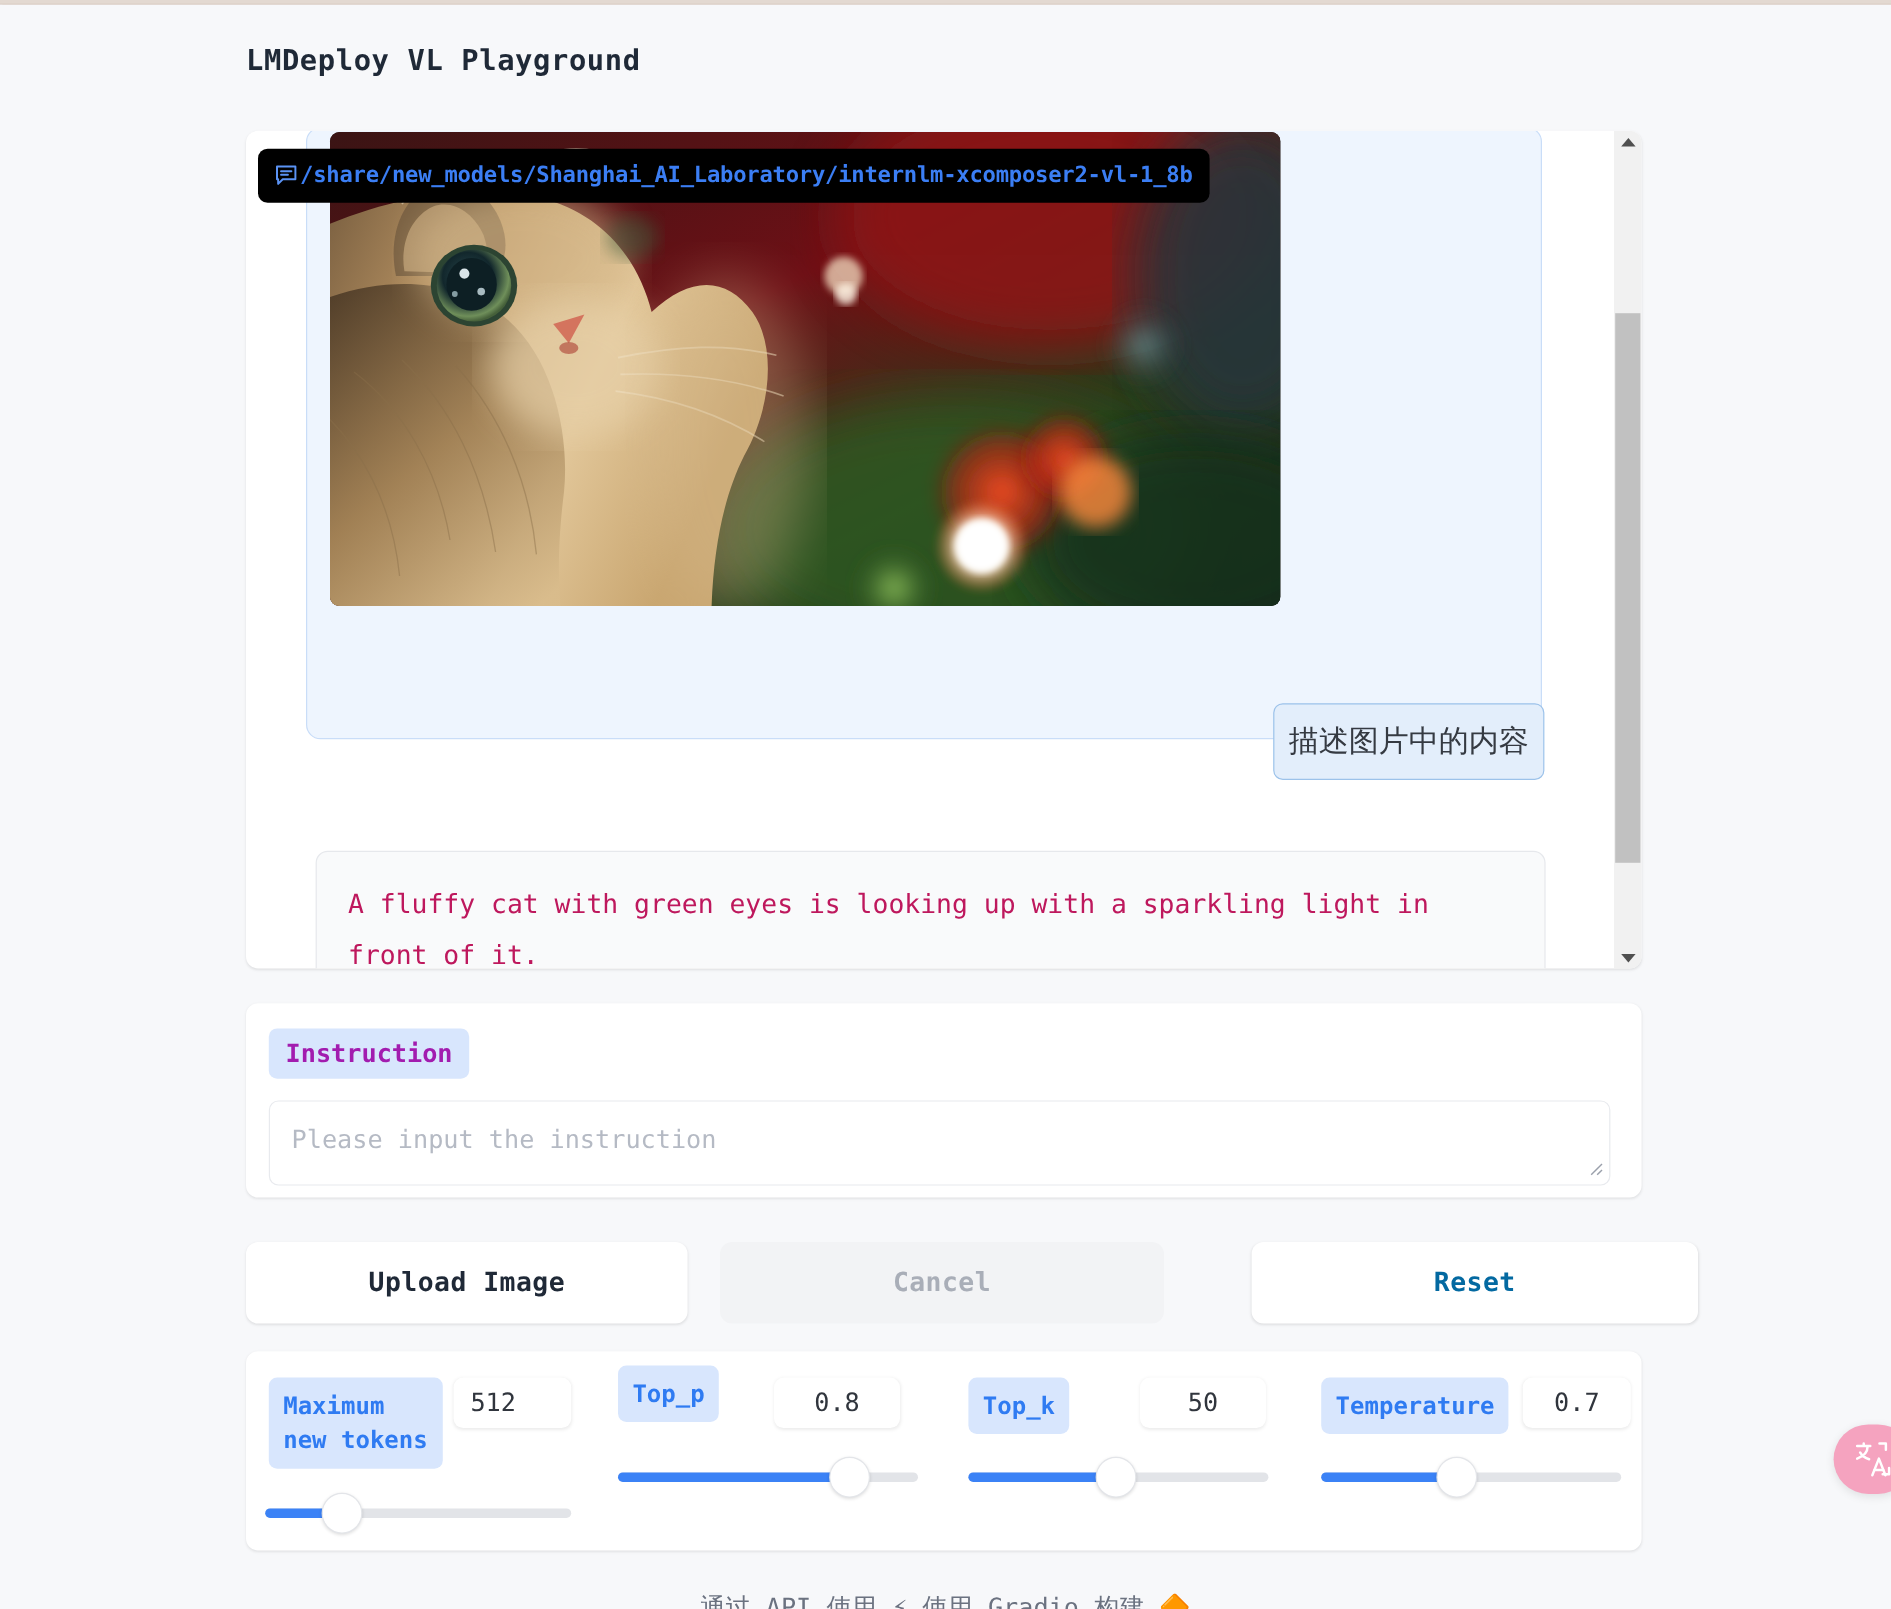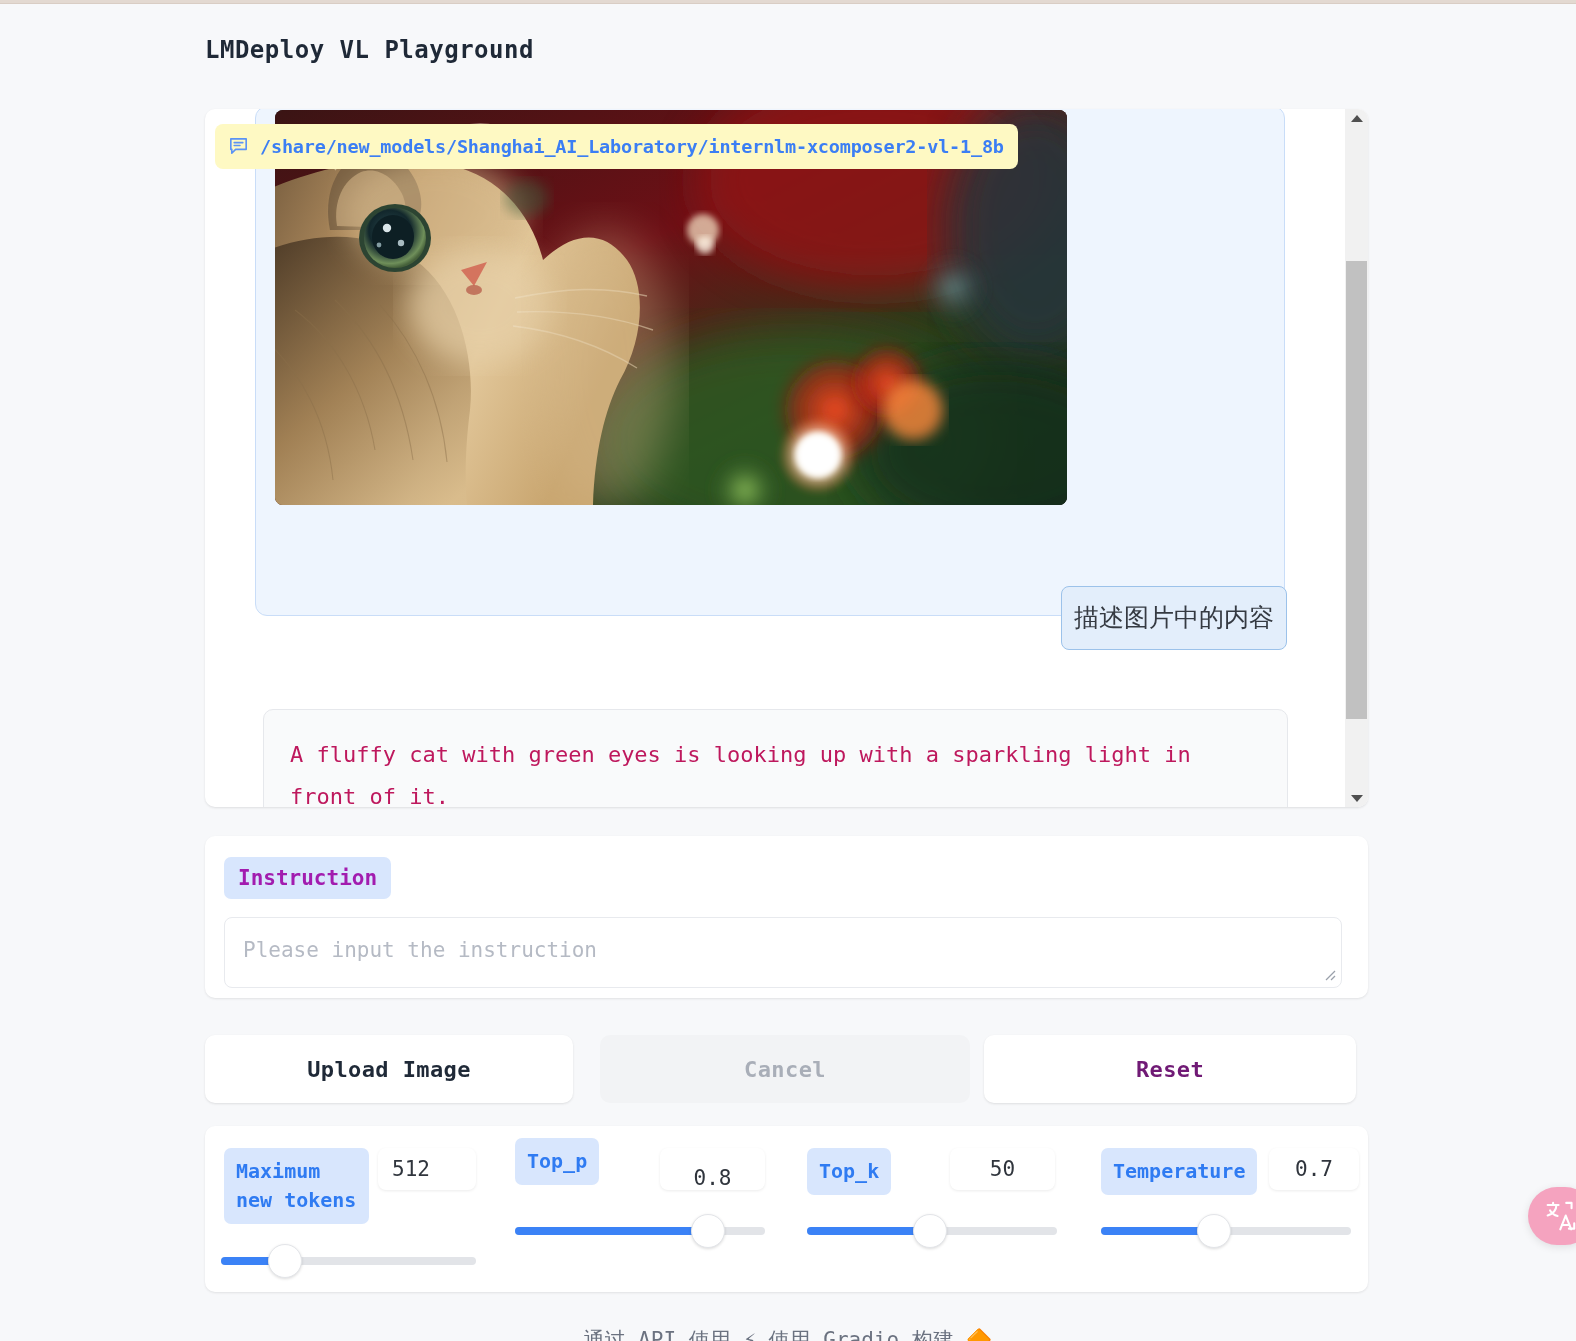--- a/index.html
+++ b/index.html
@@ -69,22 +69,22 @@
     overflow: hidden;
     background: #1a1411;
   }
 
   
   #model-chip {
     position: absolute;
     left: 10px; top: 15px;
     height: 45px;
     padding: 0 14px 0 12px;
-    display: flex; align-items: center; gap: 10px;
-    background: #fef9c3;
+    display: flex; align-items: center; 
+    background: #000000;
     border-radius: 8px;
     z-index: 6;
   }
   #model-chip .chip-text {
     font-size: 18.5px;
     color: #3b7ef4;
     font-weight: 600;
     white-space: nowrap;
     letter-spacing: -0.2px;
   }
@@ -192,21 +192,21 @@
     border-radius: 10px;
     display: flex; align-items: center; justify-content: center;
     font-size: 22px;
     font-weight: 700;
     letter-spacing: 0.4px;
   }
   #btn-upload { left: 205px; width: 368px; background: #ffffff; color: #1f2937;
     box-shadow: 0 1px 3px rgba(0,0,0,0.07), 0 1px 2px rgba(0,0,0,0.04); }
   #btn-cancel { left: 600px; width: 370px; background: #f2f3f5; color: #a9aeb8;
     box-shadow: none; }
-  #btn-reset  { left: 984px; width: 372px; background: #ffffff; color: #701a75;
+  #btn-reset  { left: 1043px; width: 372px; background: #ffffff; color: #0369a1;
     box-shadow: 0 1px 3px rgba(0,0,0,0.07), 0 1px 2px rgba(0,0,0,0.04); }
 
   
   #params-panel {
     position: absolute;
     left: 205px; top: 1122px;
     width: 1163px; height: 166px;
     background: #ffffff;
     border-radius: 10px;
     box-shadow: 0 1px 3px rgba(0,0,0,0.06), 0 1px 2px rgba(0,0,0,0.04);
@@ -453,21 +453,21 @@
         <span>512</span>
       </div>
       <div class="slider" style="left:16px; top:131px; width:255px;">
         <div class="fill" style="width:25%"></div>
         <div class="knob" style="left:25%"></div>
       </div>
     </div>
 
     <div class="param" style="left:300px; width:260px;">
       <div class="param-label" style="left:10px; top:12px;">Top_p</div>
-      <div class="param-value-box" style="left:155px; top:22px; width:105px; justify-content:center;align-items:flex-end;">
+      <div class="param-value-box" style="left:140px; top:22px; width:105px; justify-content:center;">
         <span>0.8</span>
       </div>
       <div class="slider" style="left:10px; top:101px; width:250px;">
         <div class="fill" style="width:77%"></div>
         <div class="knob" style="left:77%"></div>
       </div>
     </div>
 
     <div class="param" style="left:592px; width:260px;">
       <div class="param-label" style="left:10px; top:22px;">Top_k</div>

